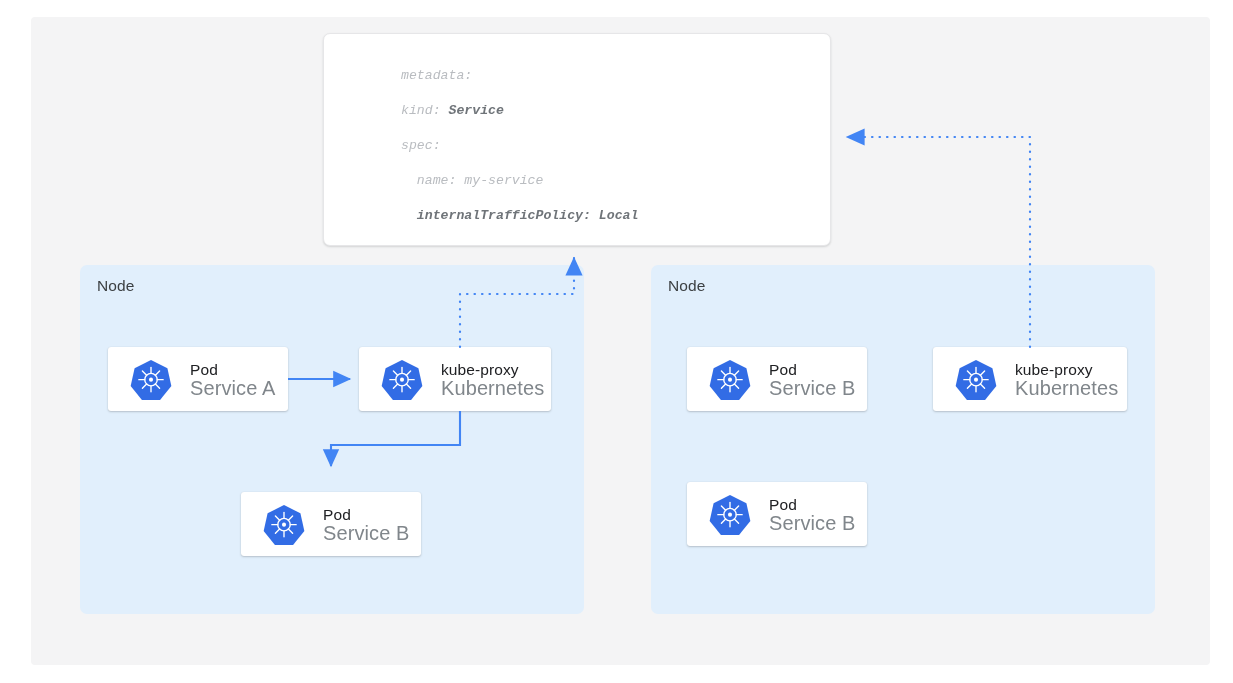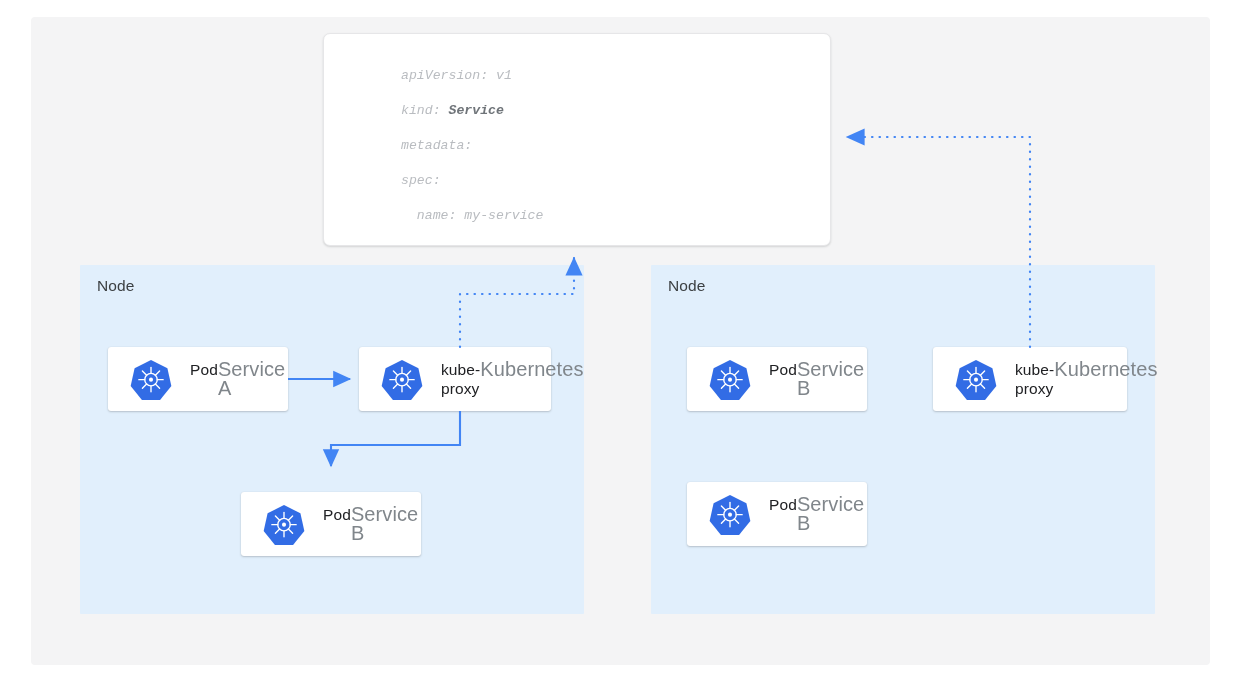--- a/index.html
+++ b/index.html
@@ -54,21 +54,21 @@
     white-space: pre;
   }
   .yaml-line { display: block; white-space: pre; }
   .yaml-line.bold { color: #6f7479; font-weight: bold; }
   .yaml-kbold { color: #6f7479; font-weight: bold; }
 
   
   .node {
     position: absolute;
     background: #e1effc;
-    border-radius: 1px;
+    border-radius: 7px;
   }
   .node.left  { left: 80px;  top: 265px; width: 504px; height: 349px; }
   .node.right { left: 651px; top: 265px; width: 504px; height: 349px; }
   .node-label {
     position: absolute;
     left: 17px;
     top: 12px;
     font-size: 15.5px;
     color: #3c4043;
     letter-spacing: 0.1px;
@@ -85,21 +85,21 @@
     box-sizing: border-box;
   }
   .card .ico {
     flex: 0 0 auto;
     width: 42px;
     height: 42px;
     margin-left: 22px;
     margin-right: 18px;
     display: block;
   }
-  .card .txt { display: flex; flex-direction: row; }
+  .card .txt { display: flex; flex-direction: column; }
   .card .t1 {
     font-size: 15.5px;
     color: #202124;
     line-height: 19px;
     letter-spacing: 0.1px;
   }
   .card .t2 {
     font-size: 20px;
     color: #80868b;
     line-height: 19px;
@@ -125,23 +125,22 @@
 </style>
 </head>
 <body>
 
 <div id="canvas">
 
   <div class="panel"></div>
 
   <div class="yaml-card">
     <div class="yaml-body">
-<span class="yaml-line">apiVersion: v1</span>
+<span class="yaml-line">metadata:</span>
 <span class="yaml-line"><span>kind: </span><span class="yaml-kbold">Service</span></span>
-<span class="yaml-line">metadata:</span>
 <span class="yaml-line">spec:</span>
 <span class="yaml-line">  name: my-service</span>
 <span class="yaml-line bold">  internalTrafficPolicy: Local</span>
 
 
 
 
 
     </div>
   </div>

